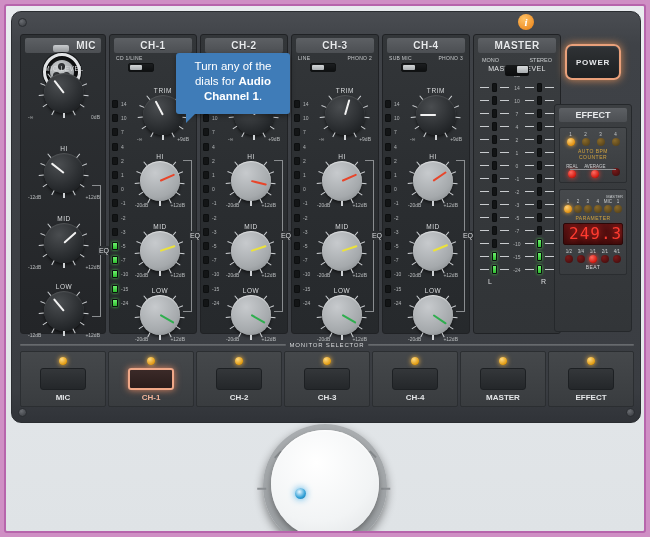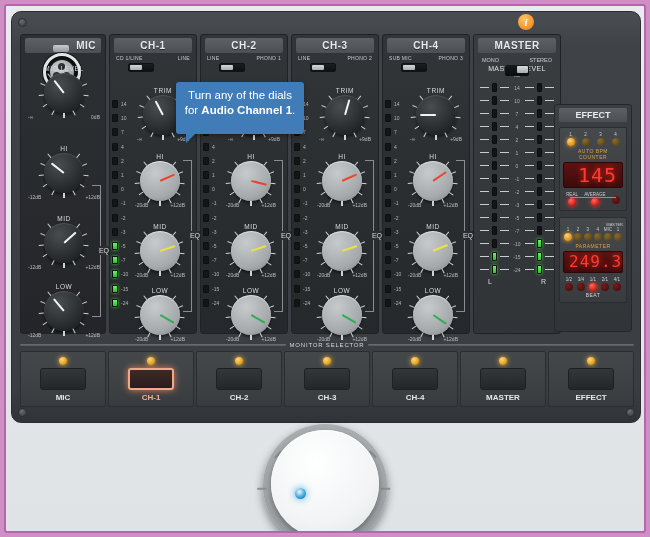--- a/index.html
+++ b/index.html
@@ -235,27 +235,26 @@
   }
   .jog-dot{
     position:absolute; left:24px; top:58px; width:11px; height:11px; border-radius:50%;
     background: radial-gradient(circle at 40% 35%, #eaf7ff, #2f9fd6 60%, #1b6f9e);
     box-shadow: 0 0 7px rgba(60,170,230,.95);
   }
   .jog-tick{ position:absolute; width:1.5px; height:9px; background:#8b8f92; }
 
   
   .tip{
-    position:absolute; left:170px; top:47px; width:128px;
+    position:absolute; left:170px; top:47px; width:114px;
     background:#3f7cb8; border-radius:3px;
-    padding:6px 8px 16px;
+    padding:6px 8px 9px;
     color:#fff; font-size:11.5px; line-height:1.32; text-align:center;
     box-shadow:0 2px 5px rgba(0,0,0,.35);
     z-index:40;
-    margin-top:29px;
   }
   .tip b{ font-weight:bold; }
   .tip-tail{
     position:absolute; left:10px; bottom:-9px; width:0; height:0;
     border-left:10px solid #3f7cb8; border-bottom:10px solid transparent;
   }
   .info-badge{
     position:absolute; right:110px; top:8px; width:16px; height:16px; border-radius:50%;
     background: radial-gradient(circle at 38% 30%, #ffc266, #f0922a 70%, #d4770f);
     color:#fff; font-size:11px; font-weight:bold; font-style:italic;
@@ -1250,20 +1249,23 @@
               <span class="mtick"></span>
             </div>
           </div>
         <div class="lr">
           <span>L</span>
           <span>R</span>
         </div>
       </div>
     </div>
 
+    <div class="pwr-area">
+      <div class="pwr">POWER</div>
+    </div>
 
     <div class="effect">
       <div class="eff-hdr">EFFECT</div>
 
       <div class="eff-box">
         <div class="lamps" id="bpm-lamps">
             <div class="lamp">
               <u>1</u>
               <i class="on"></i>
             </div>
@@ -1274,21 +1276,20 @@
             <div class="lamp">
               <u>3</u>
               <i class=""></i>
             </div>
             <div class="lamp">
               <u>4</u>
               <i class=""></i>
             </div>
           </div>
         <div class="eff-cap">AUTO BPM COUNTER</div>
-        <div class="lcd">145</div>
         <div class="sel-row" id="bpm-modes">
             <div class="connector"></div>
             <div class="sel">
               <u>REAL</u>
               <i class="on"></i>
             </div>
             <div class="sel">
               <u>AVERAGE</u>
               <i class="on"></i>
             </div>

